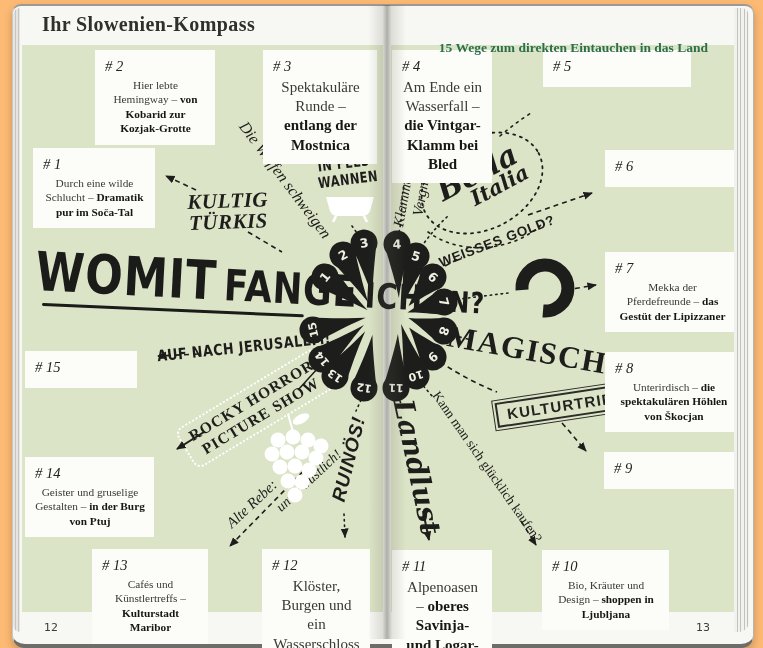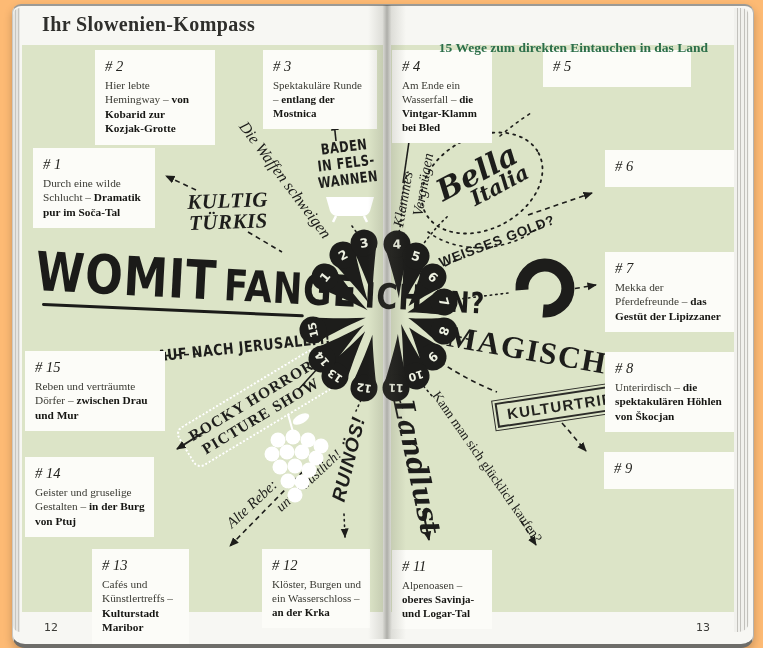--- a/index.html
+++ b/index.html
@@ -18,23 +18,23 @@
   .panel{position:absolute;background:#dce4c7;z-index:1;}
   .gutter{position:absolute;left:368px;top:5px;width:38px;height:634px;z-index:40;pointer-events:none;
         background:linear-gradient(to right,rgba(100,100,90,0) 0%,rgba(90,90,78,.16) 38%,rgba(55,55,48,.38) 50%,rgba(90,90,78,.16) 62%,rgba(100,100,90,0) 100%);}
   .hdrL{position:absolute;left:42px;top:13px;font:600 20px "Liberation Serif",serif;
         color:#2f2f2c;letter-spacing:.4px;z-index:30;}
   .hdrR{position:absolute;right:55px;top:16px;font:bold 13.5px "Liberation Serif",serif;
         color:#2c6f4a;z-index:30;margin-top:24px;}
   .pageno{position:absolute;bottom:14px;font:11px "DejaVu Sans",sans-serif;color:#3c3c38;z-index:30;}
   .box{position:absolute;background:#fcfcf8;padding:8px 9px 9px 10px;box-sizing:border-box;z-index:20;}
   .bnum{font:italic 14.5px "Liberation Serif",serif;color:#23231f;margin-bottom:3px;}
-  .btxt{font:11.3px/1.28 "Liberation Serif",serif;color:#3a3a33;}
+  .btxt{font:11.3px/1.28 "Liberation Serif",serif;color:#3a3a33;text-align:center;}
   .btxt b{color:#161613;}
-  .box.cond .btxt{font-size:11px;}
+  .box.cond .btxt{font-size:15px;}
   .d{position:absolute;color:#1d1d1b;white-space:nowrap;z-index:8;}
   .overlay{position:absolute;left:0;top:0;z-index:10;pointer-events:none;}
   .womit{position:absolute;left:34px;top:240px;z-index:8;display:flex;align-items:baseline;gap:9px;
         transform:rotate(3deg) scaleX(.82);transform-origin:left bottom;
         font-family:"DejaVu Sans",sans-serif;font-weight:700;color:#1b1b19;letter-spacing:1px;}
   .womit .s1{font-size:54px;} .womit .s2{font-size:43px;} .womit .s3{font-size:35px;} .womit .s4{font-size:29px;}
   .underline{position:absolute;left:42px;top:303px;width:262px;height:3px;background:#1b1b19;
         transform:rotate(2.5deg);transform-origin:left center;z-index:8;border-radius:2px;}
   .stamp{position:absolute;left:560px;top:406px;transform:translate(-50%,-50%) rotate(-8.5deg);z-index:9;
         border:2px solid #2b2b28;outline:1px solid #2b2b28;outline-offset:2px;padding:2px 9px;
@@ -256,39 +256,42 @@
     <div class="bnum"># 7</div>
     <div class="btxt"><span>Mekka der Pferdefreunde – </span><b>das Gestüt der Lipizzaner</b></div>
   </div>
   <div class="box" style="left:605px;top:352px;width:137px;">
     <div class="bnum"># 8</div>
     <div class="btxt"><span>Unterirdisch – </span><b>die spektakulären Höhlen von Škocjan</b></div>
   </div>
   <div class="box" style="left:604px;top:452px;width:136px;">
     <div class="bnum"># 9</div>
   </div>
+  <div class="box" style="left:542px;top:550px;width:127px;min-height:62px;">
+    <div class="bnum"># 10</div>
+    <div class="btxt"><span>Bio, Kräuter und Design – </span><b>shoppen in Ljubljana</b></div>
+  </div>
   <div class="box cond" style="left:392px;top:550px;width:100px;min-height:62px;">
     <div class="bnum"># 11</div>
     <div class="btxt"><span>Alpenoasen – </span><b>oberes Savinja- und Logar-Tal</b></div>
   </div>
   <div class="box cond" style="left:262px;top:549px;width:108px;min-height:63px;">
     <div class="bnum"># 12</div>
     <div class="btxt"><span>Klöster, Burgen und ein Wasserschloss – </span><b>an der Krka</b></div>
   </div>
-  <div class="box" style="left:92px;top:549px;width:97px;min-height:63px;">
+  <div class="box" style="left:92px;top:549px;width:116px;min-height:63px;">
     <div class="bnum"># 13</div>
     <div class="btxt"><span>Cafés und Künstlertreffs – </span><b>Kulturstadt Maribor</b></div>
   </div>
   <div class="box" style="left:25px;top:457px;width:129px;">
     <div class="bnum"># 14</div>
     <div class="btxt"><span>Geister und gruselige Gestalten – </span><b>in der Burg von Ptuj</b></div>
   </div>
-  <div class="box" style="left:25px;top:351px;width:140px;">
+  <div class="box" style="left:25px;top:351px;width:112px;">
     <div class="bnum"># 15</div>
-    <div class="btxt"><span>Reben und verträumte Dörfer – </span><b>zwischen Drau und Mur</b></div>
   </div>
 
   <div class="pageno" style="left:44px;">12</div>
   <div class="pageno" style="right:53px;">13</div>
 
   <div class="gutter"></div>
   <div class="stack-right"></div>
   <div class="stack-left"></div>
 </div>
 

